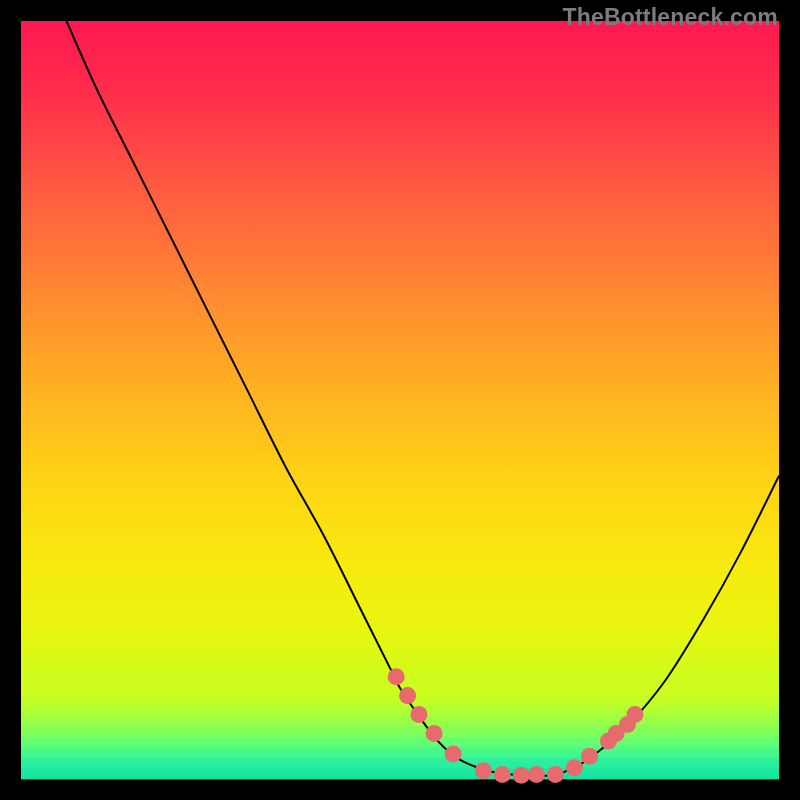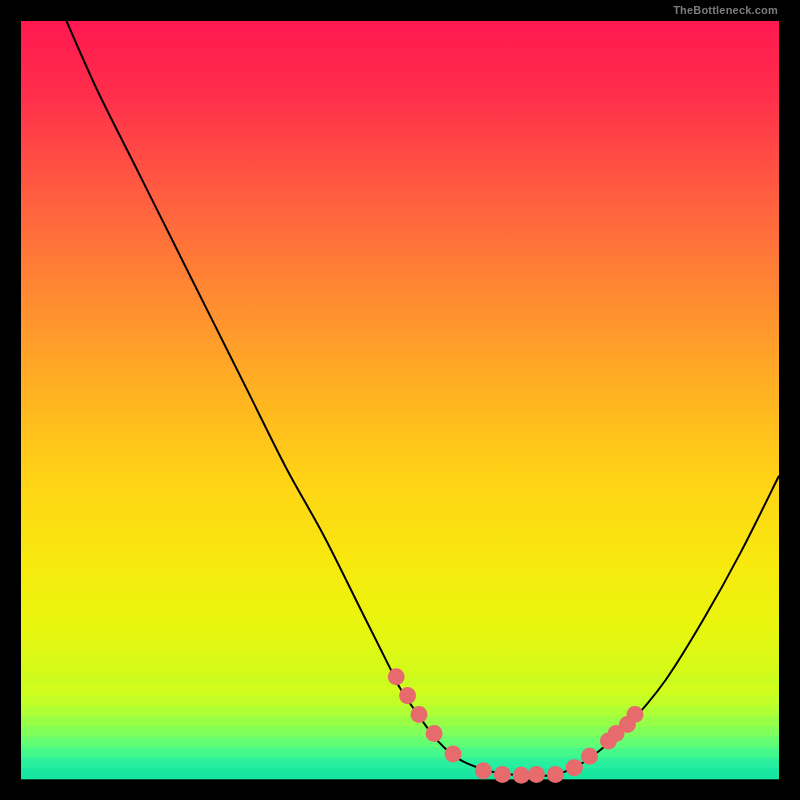--- a/index.html
+++ b/index.html
@@ -17,21 +17,21 @@
     background: #000;
   }
   svg {
     display: block;
   }
   .watermark {
     position: absolute;
     top: 4px;
     right: 22px;
     font-family: Arial, Helvetica, sans-serif;
-    font-size: 11px;
+    font-size: 23px;
     font-weight: 600;
     color: #7c7c7c;
     letter-spacing: 0.2px;
     user-select: none;
   }
 </style>
 </head>
 <body>
 
 <div class="stage">

